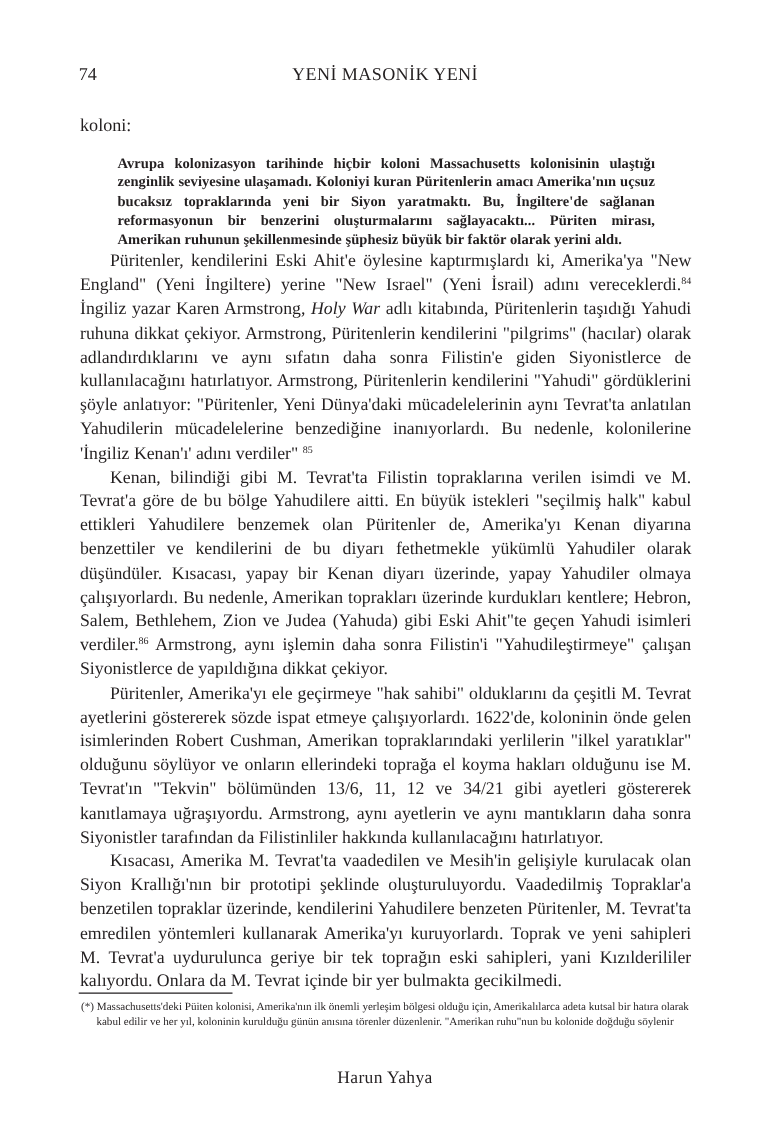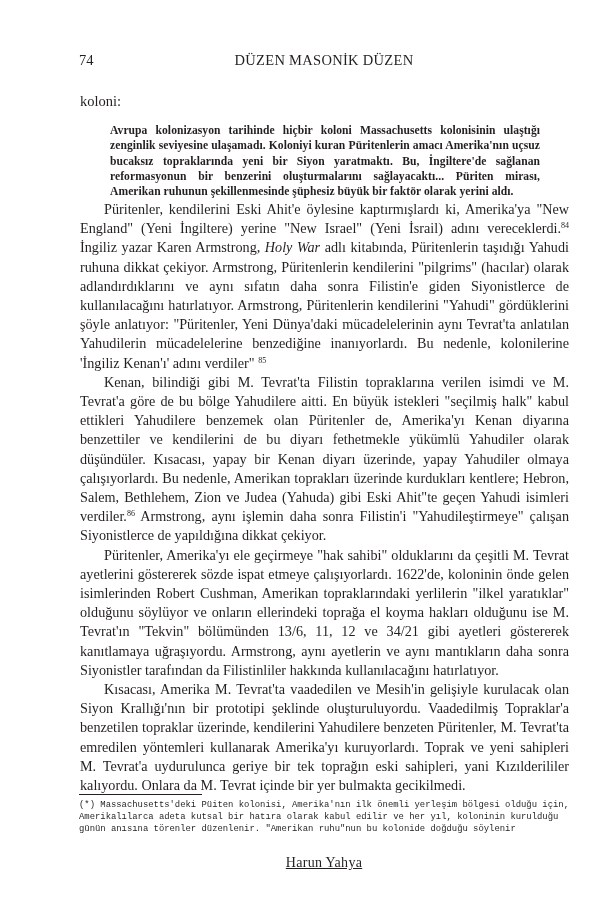--- a/index.html
+++ b/index.html
@@ -1,38 +1,38 @@
 <!DOCTYPE html>
 <html><head>
 <meta charset="utf-8">
 <style>
   html, body { margin: 0; padding: 0; background: #ffffff; }
   body { width: 616px; height: 912px; position: relative; overflow: hidden; color: #231f20; }
-  .page { position: absolute; left: 16px; top: 0; width: 580px; height: 912px; font-family: "Liberation Serif", "DejaVu Serif", serif; }
+  .page { position: absolute; left: 0; top: 0; width: 580px; height: 912px; font-family: "Liberation Serif", "DejaVu Serif", serif; }
   .running-head { position: absolute; top: 52px; left: 63px; width: 490px; height: 20px; font-size: 14.5px; }
   .page-number { position: absolute; left: 0; top: 0; }
   .running-title { position: absolute; left: 0; right: 0; text-align: center; letter-spacing: 0.3px; }
   .lead { position: absolute; left: 64px; top: 93px; font-size: 14.5px; }
   .quote { position: absolute; left: 94px; top: 123px; width: 430px; font-size: 11.6px; line-height: 15.3px; text-align: justify; letter-spacing: 0.05px; font-weight: bold; }
   .body { position: absolute; left: 64px; top: 200px; width: 489px; font-size: 14.2px; line-height: 19.2px; text-align: justify; }
   .body p { margin: 0; text-indent: 24px; }
   sup { font-size: 8px; line-height: 0; vertical-align: 5px; }
   .fn-rule { position: absolute; left: 63px; top: 794px; width: 123px; height: 0; border-top: 1.3px solid #231f20; }
-  .footnote { position: absolute; left: 63px; top: 799px; width: 490px; font-family: Liberation Mono, monospace; font-size: 8.9px; line-height: 12.2px; }
-  .footer { position: absolute; top: 855px; left: 0; width: 616px; text-align: center; font-size: 14px; letter-spacing: 0.3px; text-decoration: underline; }
+  .footnote { position: absolute; left: 63px; top: 799px; width: 490px; font-family: Liberation Serif, serif; font-size: 8.9px; line-height: 12.2px; text-align: center; }
+  .footer { position: absolute; top: 855px; left: 0; width: 616px; text-align: center; font-size: 14px; letter-spacing: 0.3px; }
   em { font-style: italic; }
 </style>
 </head>
 <body>
 
 <div class="page">
 
   <div class="running-head">
     <span class="page-number">74</span>
-    <span class="running-title">DÜZEN MASONİK DÜZEN</span>
+    <span class="running-title">YENİ MASONİK YENİ</span>
   </div>
 
   <div class="lead">koloni:</div>
 
   <div class="quote">Avrupa kolonizasyon tarihinde hiçbir koloni Massachusetts kolonisinin ulaştığı zenginlik seviyesine ulaşamadı. Koloniyi kuran Püritenlerin amacı Amerika'nın uçsuz bucaksız topraklarında yeni bir Siyon yaratmaktı. Bu, İngiltere'de sağlanan reformasyonun bir benzerini oluşturmalarını sağlayacaktı... Püriten mirası, Amerikan ruhunun şekillenmesinde şüphesiz büyük bir faktör olarak yerini aldı.</div>
 
   <div class="body">
     <p><span>Püritenler, kendilerini Eski Ahit'e öylesine kaptırmışlardı ki, Amerika'ya "New England" (Yeni İngiltere) yerine "New Israel" (Yeni İsrail) adını vereceklerdi.</span><sup>84</sup><span> İngiliz yazar Karen Armstrong, </span><em>Holy War</em><span> adlı kitabında, Püritenlerin taşıdığı Yahudi ruhuna dikkat çekiyor. Armstrong, Püritenlerin kendilerini "pilgrims" (hacılar) olarak adlandırdıklarını ve aynı sıfatın daha sonra Filistin'e giden Siyonistlerce de kullanılacağını hatırlatıyor. Armstrong, Püritenlerin kendilerini "Yahudi" gördüklerini şöyle anlatıyor: "Püritenler, Yeni Dünya'daki mücadelelerinin aynı Tevrat'ta anlatılan Yahudilerin mücadelelerine benzediğine inanıyorlardı. Bu nedenle, kolonilerine 'İngiliz Kenan'ı' adını verdiler" </span><sup>85</sup></p>
     <p><span>Kenan, bilindiği gibi M. Tevrat'ta Filistin topraklarına verilen isimdi ve M. Tevrat'a göre de bu bölge Yahudilere aitti. En büyük istekleri "seçilmiş halk" kabul ettikleri Yahudilere benzemek olan Püritenler de, Amerika'yı Kenan diyarına benzettiler ve kendilerini de bu diyarı fethetmekle yükümlü Yahudiler olarak düşündüler. Kısacası, yapay bir Kenan diyarı üzerinde, yapay Yahudiler olmaya çalışıyorlardı. Bu nedenle, Amerikan toprakları üzerinde kurdukları kentlere; Hebron, Salem, Bethlehem, Zion ve Judea (Yahuda) gibi Eski Ahit"te geçen Yahudi isimleri verdiler.</span><sup>86</sup><span> Armstrong, aynı işlemin daha sonra Filistin'i "Yahudileştirmeye" çalışan Siyonistlerce de yapıldığına dikkat çekiyor.</span></p>
     <p>Püritenler, Amerika'yı ele geçirmeye "hak sahibi" olduklarını da çeşitli M. Tevrat ayetlerini göstererek sözde ispat etmeye çalışıyorlardı. 1622'de, koloninin önde gelen isimlerinden Robert Cushman, Amerikan topraklarındaki yerlilerin "ilkel yaratıklar" olduğunu söylüyor ve onların ellerindeki toprağa el koyma hakları olduğunu ise M. Tevrat'ın "Tekvin" bölümünden 13/6, 11, 12 ve 34/21 gibi ayetleri göstererek kanıtlamaya uğraşıyordu. Armstrong, aynı ayetlerin ve aynı mantıkların daha sonra Siyonistler tarafından da Filistinliler hakkında kullanılacağını hatırlatıyor.</p>

